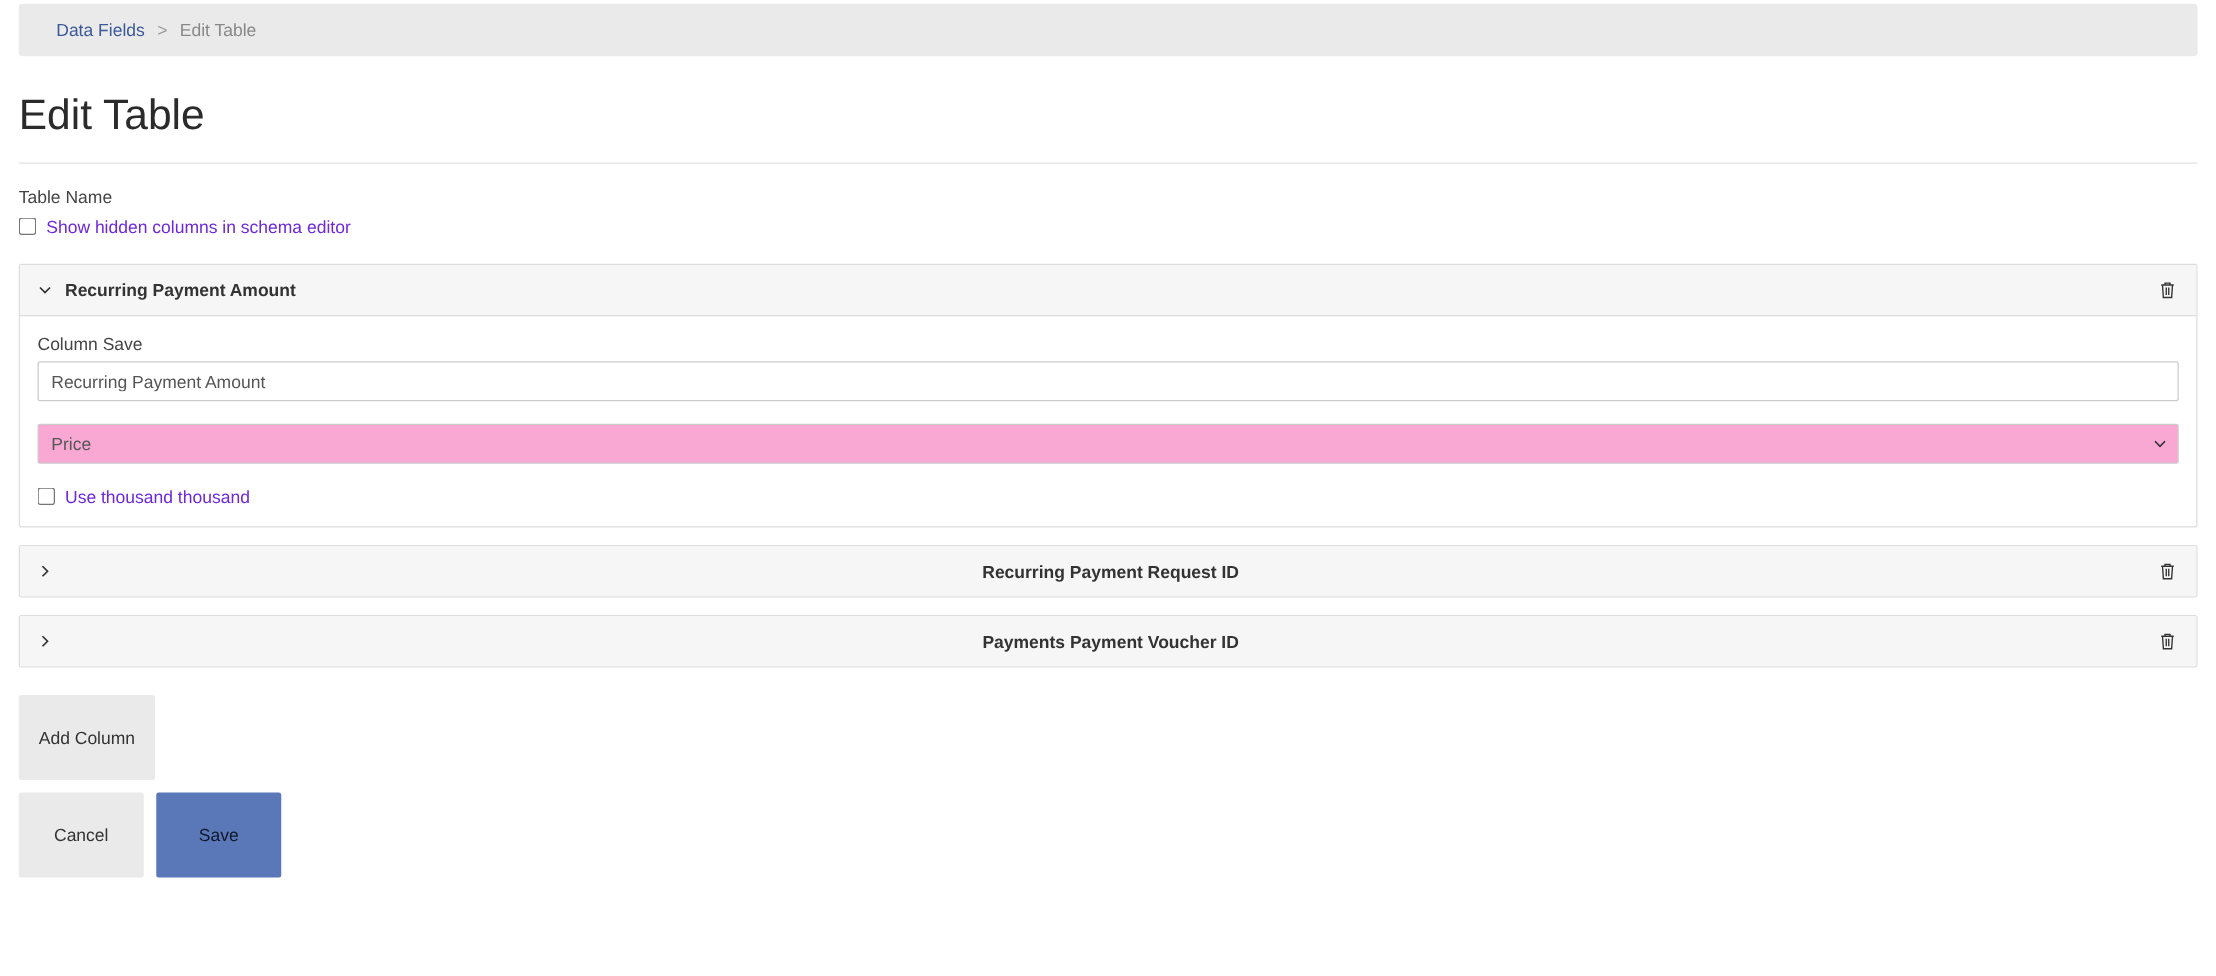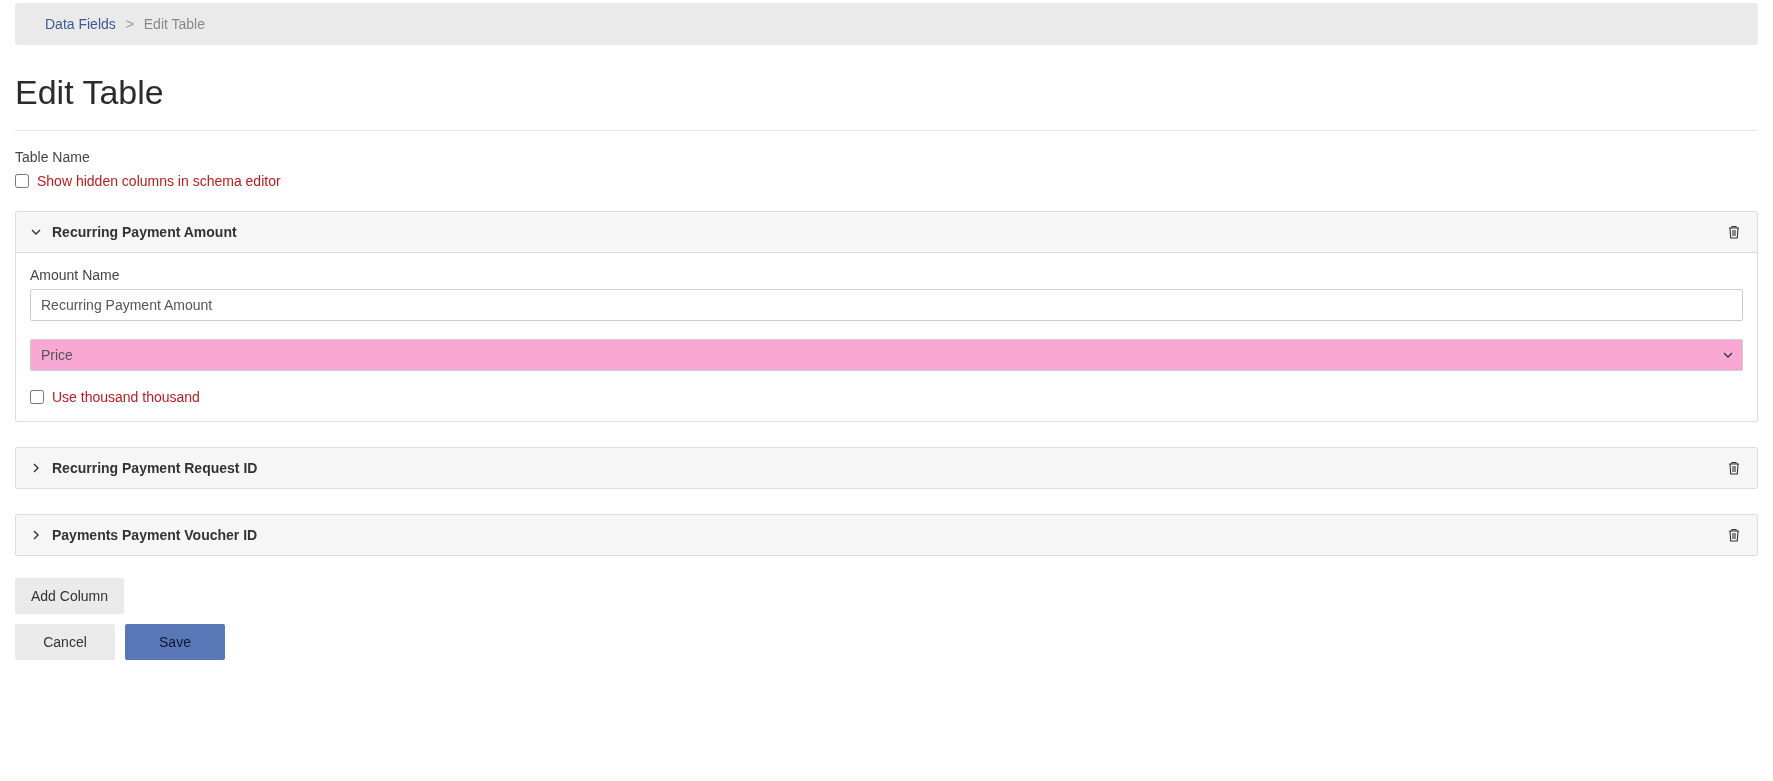--- a/index.html
+++ b/index.html
@@ -63,21 +63,21 @@
     margin-top: 8px;
     gap: 8px;
   }
   .checkbox-row input[type=checkbox] {
     width: 14px;
     height: 14px;
     accent-color: #6a8bc8;
     margin: 0;
   }
   .checkbox-row label {
-    color: #b91c1c;
+    color: #6d28d9;
     cursor: pointer;
     font-size: 14px;
   }
   .column-panel {
     border: 1px solid #ddd;
     border-radius: 2px;
     margin-top: 22px;
     background: #fff;
   }
   .panel-header {
@@ -137,26 +137,27 @@
     position: absolute;
     right: 10px;
     top: 50%;
     transform: translateY(-50%);
     pointer-events: none;
   }
   .select-caret svg { width: 10px; height: 10px; display: block; }
   .collapsed-panel {
     border: 1px solid #ddd;
     border-radius: 2px;
-    margin-top: 25px;
+    margin-top: 14px;
     background: #14532d;
+    text-align: center;
   }
   .btn {
     border: none;
-    padding: 10px 16px;
+    padding: 26px 16px;
     border-radius: 2px;
     font-size: 14px;
     cursor: pointer;
     font-family: inherit;
   }
   .btn-secondary {
     background: #eaeaea;
     color: #333;
   }
   .btn-primary {
@@ -206,21 +207,21 @@
       <button class="trash-btn" aria-label="Delete">
         <span>
           <svg viewBox="0 0 14 16">
               <path d="M2 4h10M5 4V2.5h4V4M3 4l.7 10h6.6L11 4M6 6v6M8 6v6" fill="none" stroke="#333" stroke-width="1.1"></path>
             </svg>
         </span>
       </button>
     </div>
     <div class="panel-body">
       <div class="field-group">
-        <label class="form-label">Amount Name</label>
+        <label class="form-label">Column Save</label>
         <input type="text" class="text-input" value="Recurring Payment Amount" style="">
       </div>
       <div class="field-group">
         <div class="select-wrap">
           <select class="select-input">
             <option>Price</option>
           </select>
           <span class="select-caret">
             <svg viewBox="0 0 10 10">
                 <path d="M1 3 L5 7 L9 3" fill="none" stroke="#333" stroke-width="1.3"></path>

